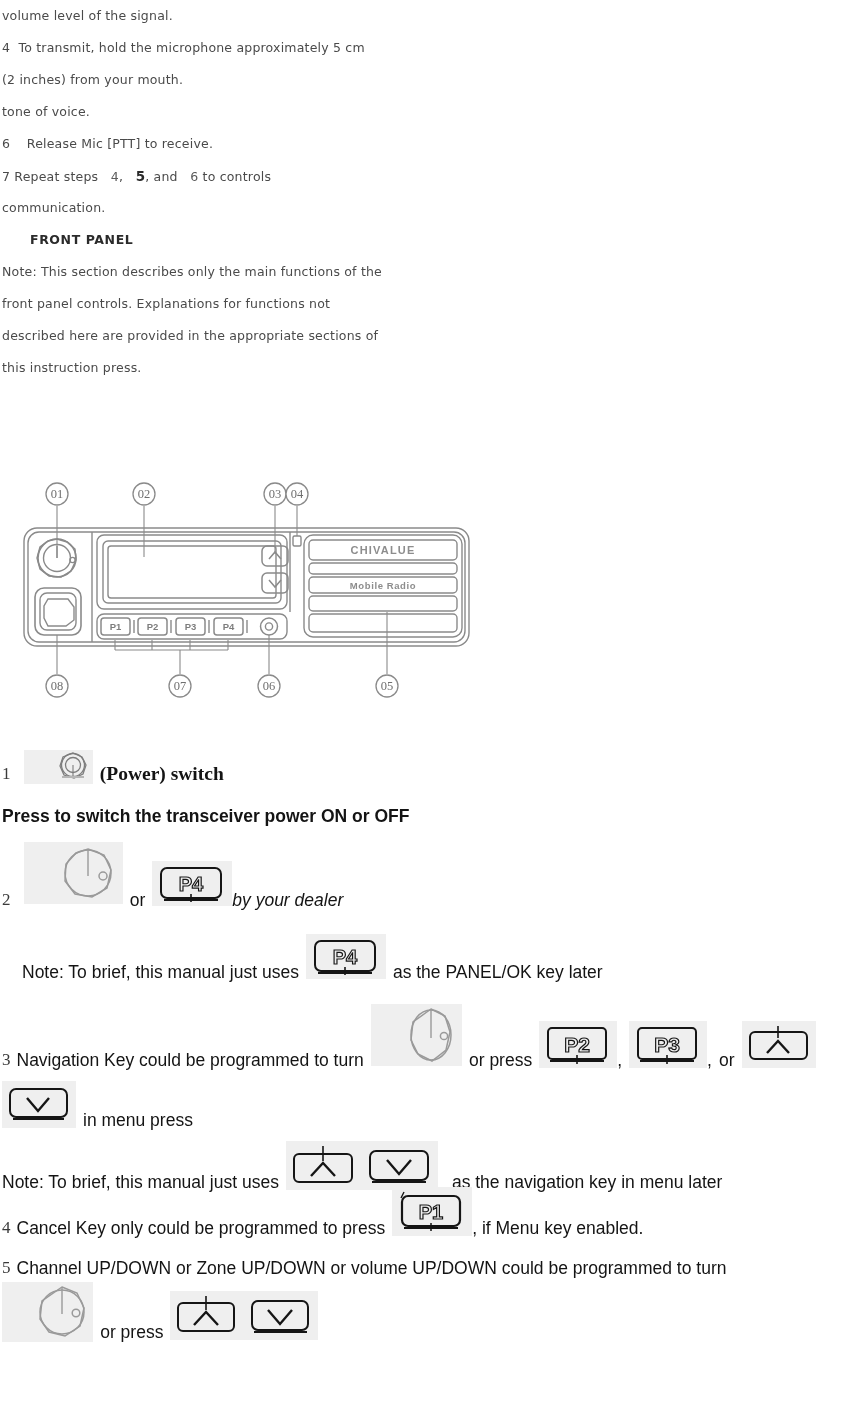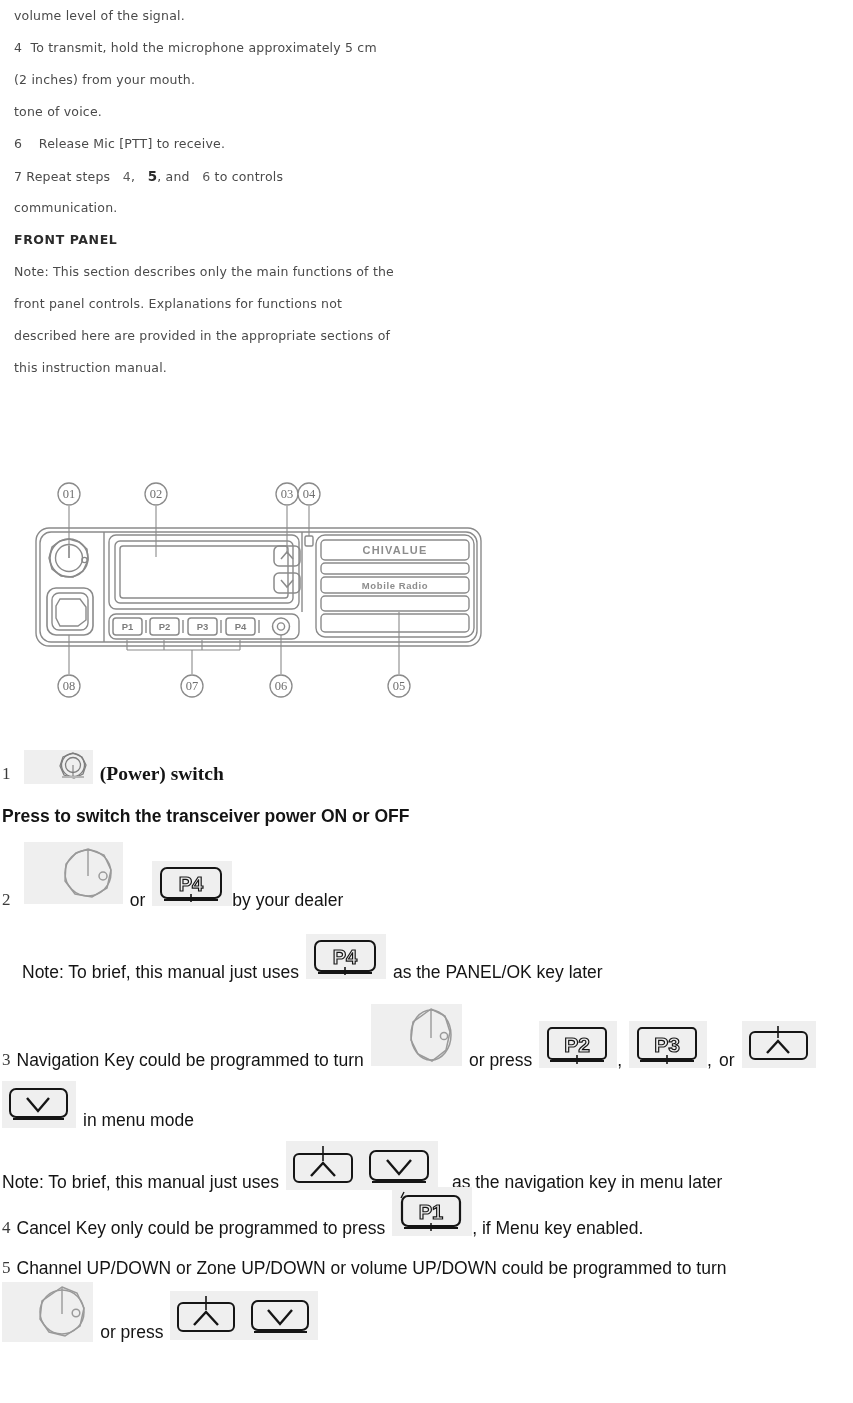--- a/index.html
+++ b/index.html
@@ -17,33 +17,34 @@
     position:absolute; left:0; top:0; width:853px;
   }
   .scan-line{
     font-family:"DejaVu Sans", sans-serif;
     font-size:12.5px;
     letter-spacing:.2px;
     color:#4a4a4a;
     line-height:32px;
     height:32px;
     white-space:pre;
-    padding-left:14px;
+    padding-left:2px;
   }
   .scan-line.head{
     font-weight:bold;
     color:#2b2b2b;
     letter-spacing:.6px;
+    margin-left:28px;
   }
   .num{ color:#5b5b5b; }
   .b5{ font-weight:bold; color:#2b2b2b; font-size:13.5px;}
 
   
   .panel-wrap{
-    position:absolute; left:16px; top:462px; width:500px; height:240px;
+    position:absolute; left:4px; top:462px; width:500px; height:240px;
   }
   .panel-wrap svg{display:block;}
 
   
   .lower{
     position:absolute; left:0; top:740px; width:853px;
   }
   .row{
     display:flex; align-items:flex-end;
     font-size:17.5px;
@@ -94,21 +95,21 @@
 
   <div class="scan-line"><span>7 Repeat steps   </span><span class="num">4</span><span>,   </span><span class="b5">5</span><span>, and   </span><span class="num">6</span><span> to controls</span></div>
 
   <div class="scan-line">communication.</div>
 
   <div class="scan-line head">FRONT PANEL</div>
 
   <div class="scan-line">Note: This section describes only the main functions of the</div>
   <div class="scan-line">front panel controls. Explanations for functions not</div>
   <div class="scan-line">described here are provided in the appropriate sections of</div>
-  <div class="scan-line">this instruction manual.</div>
+  <div class="scan-line">this instruction press.</div>
 </div>
 
 <div class="panel-wrap">
 <svg width="500" height="240" viewBox="0 0 500 240" xmlns="http://www.w3.org/2000/svg">
   <g fill="none" stroke="#8a8a8a" stroke-width="1.4">
 
     <rect x="20" y="66" width="445" height="118" rx="13"></rect>
     <rect x="24" y="70" width="437" height="110" rx="11"></rect>
 
     <path d="M88 70 L88 180"></path>
@@ -243,21 +244,21 @@
     <span class="txt" style="font-family:'Liberation Sans',sans-serif;font-weight:normal;font-size:17.5px;">or</span>
     <span class="gap"></span>
     <span class="chip" style="margin-bottom:4px;">
       <svg width="72" height="40" viewBox="0 0 72 40">
         <rect x="5" y="4" width="60" height="30" rx="6" fill="#efefef" stroke="#151515" stroke-width="2"></rect>
         <path d="M8 36 L62 36" stroke="#151515" stroke-width="2"></path>
         <path d="M35 30 L35 38" stroke="#151515" stroke-width="1.6"></path>
         <text x="35" y="27" text-anchor="middle" font-family="Liberation Sans, sans-serif" font-size="20" font-weight="bold" fill="#efefef" stroke="#151515" stroke-width="1.2">P4</text>
       </svg>
     </span>
-    <span class="txt" style="font-family:'Liberation Sans',sans-serif;font-weight:normal;font-size:17.5px;">by your dealer</span>
+    <span class="txt" style="font-family:'Liberation Sans',sans-serif;font-weight:normal;font-size:17.5px;font-style:italic;">by your dealer</span>
   </div>
 
   <div class="row" style="height:72px;padding-left:22px;align-items:flex-end;">
     <span class="txt">Note: To brief, this manual just uses</span>
     <span class="gap"></span>
     <span class="chip" style="margin-bottom:3px;">
       <svg width="72" height="40" viewBox="0 0 72 40">
         <rect x="5" y="4" width="60" height="30" rx="6" fill="#efefef" stroke="#151515" stroke-width="2"></rect>
         <path d="M8 36 L62 36" stroke="#151515" stroke-width="2"></path>
         <path d="M35 30 L35 38" stroke="#151515" stroke-width="1.6"></path>
@@ -318,21 +319,21 @@
 
   <div class="row" style="height:60px;align-items:flex-end;">
     <span class="chip" style="margin-bottom:2px;">
       <svg width="66" height="42" viewBox="0 0 66 42">
         <rect x="4" y="5" width="57" height="28" rx="6" fill="#efefef" stroke="#151515" stroke-width="2"></rect>
         <path d="M7 35 L58 35" stroke="#151515" stroke-width="1.8"></path>
         <path d="M21 14 L32 27 L43 14" fill="none" stroke="#151515" stroke-width="2.4"></path>
       </svg>
     </span>
     <span class="gap"></span>
-    <span class="txt">in menu mode</span>
+    <span class="txt">in menu press</span>
   </div>
 
   <div class="row" style="height:62px;align-items:flex-end;">
     <span class="txt">Note: To brief, this manual just uses</span>
     <span class="gap"></span>
     <span class="chip" style="margin-bottom:2px;">
       <svg width="68" height="44" viewBox="0 0 68 44">
         <rect x="4" y="10" width="58" height="28" rx="5" fill="#efefef" stroke="#151515" stroke-width="2"></rect>
         <path d="M33 2 L33 17" stroke="#151515" stroke-width="1.6"></path>
         <path d="M21 32 L33 19 L45 32" fill="none" stroke="#151515" stroke-width="2.4"></path>

